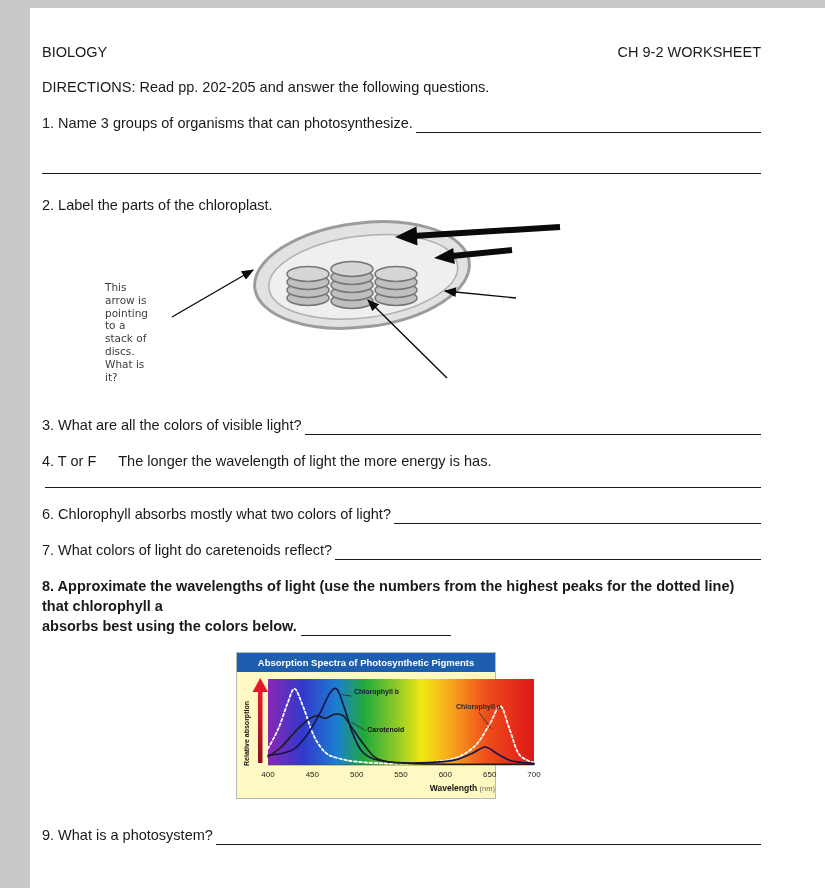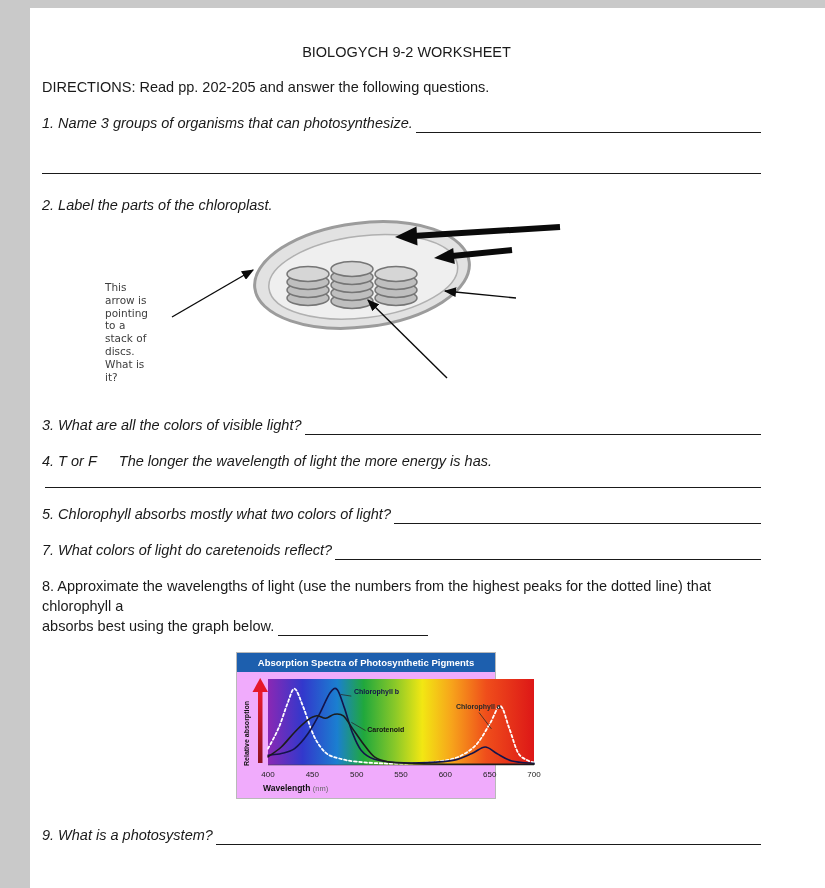--- a/index.html
+++ b/index.html
@@ -5,54 +5,54 @@
   * { box-sizing: border-box; margin: 0; padding: 0; }
   html,body { background: #c9c9c9; }
   body { font-family: "Liberation Sans", sans-serif; color: #1a1a1a; }
   .page {
     width: 795px; min-height: 880px;
     margin: 8px 0 0 30px;
     background: #ffffff;
     padding: 34px 64px 26px 12px;
   }
   .row { display: flex; align-items: stretch; font-size: 14.5px; line-height: 20px; }
-  .header-row { justify-content: center; margin-left: 10px; }
+  .header-row { justify-content: space-between; }
   .name-row { margin-top: 17px; }
   .directions { margin-top: 15px; font-weight: normal; font-size: 14.5px; line-height: 20px; }
-  .q { margin-top: 16px; font-style: italic; }
+  .q { margin-top: 16px; }
   .blank { flex: 1; border-bottom: 1px solid #1a1a1a; margin-left: 3px; }
   .blank-w1 { flex: 336; border-bottom: 1px solid #1a1a1a; margin-left: 2px; }
   .blank-w2 { flex: 202; border-bottom: 1px solid #1a1a1a; margin-left: 2px; }
   .blank-w3 { width: 46px; border-bottom: 1px solid #1a1a1a; margin-left: 2px; }
   .blank-fixed { width: 150px; border-bottom: 1px solid #1a1a1a; margin-left: 4px; }
   .blank-line { margin-top: 21px; height: 20px; border-bottom: 1px solid #1a1a1a; }
   .q4-prefix { margin-right: 22px; }
-  .q8 { margin-top: 16px; font-size: 14.5px; line-height: 20px; }
+  .q8 { margin-top: 16px; font-size: 14.5px; line-height: 20px; font-weight: bold; }
   .q8-l2 { display: flex; align-items: stretch; }
 
   
   .diagram { position: relative; height: 182px; margin-top: 2px; }
   .diagram svg { position: absolute; left: 53px; top: 0; }
   .diagram-note {
     position: absolute; left: 63px; top: 64px; width: 78px;
     font-family: "DejaVu Sans", sans-serif; font-size: 10.5px; line-height: 12.8px;
     color: #3d3d3d; white-space: pre-line;
   }
 
   
   .graph-card {
     width: 260px; margin-top: 16px; margin-left: 194px;
-    background: #f0abfc; border: 1px solid #b9b9b9;
+    background: #fef9c3; border: 1px solid #b9b9b9;
   }
   .graph-title {
     background: #1d5fae; color: #ffffff; font-weight: bold;
     font-size: 9.5px; line-height: 11px; text-align: center; padding: 4px 2px;
   }
   .graph-card svg { display: block; margin: 3px 0 0 1px; }
-  .x-axis-label { text-align: left; padding: 0 0 5px 26px; font-size: 8.5px; }
+  .x-axis-label { text-align: right; padding: 0 0 5px 26px; font-size: 8.5px; }
   .x-axis-label .xmain { font-weight: bold; color: #111; }
   .x-axis-label .xunit { color: #666; font-weight: normal; font-size: 7.5px; }
   .tick-label { font-size: 8px; fill: #222; font-family: "Liberation Sans", sans-serif; }
   .curve-label { font-size: 7px; font-weight: bold; font-family: "Liberation Sans", sans-serif; }
   .axis-y { font-size: 7px; font-weight: bold; fill: #111; font-family: "Liberation Sans", sans-serif; }
 </style>
 </head>
 <body>
 
 <div class="page">
@@ -135,33 +135,33 @@
   <div class="row q">
     <span class="q4-prefix">4. T or F</span>
     <span>The longer the wavelength of light the more energy is has.</span>
   </div>
 
   <div class="row q">
     <span class="blank"></span>
   </div>
 
   <div class="row q">
-    <span>5. Chlorophyll absorbs mostly what two colors of light?</span>
+    <span>6. Chlorophyll absorbs mostly what two colors of light?</span>
     <span class="blank"></span>
   </div>
 
   <div class="row q">
     <span>7. What colors of light do caretenoids reflect?</span>
     <span class="blank"></span>
   </div>
 
   <div class="q8">
     <div>8. Approximate the wavelengths of light (use the numbers from the highest peaks for the dotted line)  that chlorophyll a</div>
     <div class="q8-l2">
-      <span>absorbs best using the graph below.</span>
+      <span>absorbs best using the colors below.</span>
       <span class="blank-fixed"></span>
     </div>
   </div>
 
   <div class="graph-card">
     <div class="graph-title">Absorption Spectra of Photosynthetic Pigments</div>
     <svg id="spectra-svg" width="304" height="108" viewBox="0 0 304 108">
       <defs>
         <linearGradient id="specgrad" x1="0" y1="0" x2="1" y2="0">
           <stop offset="0" stop-color="#8a28b4"></stop>

